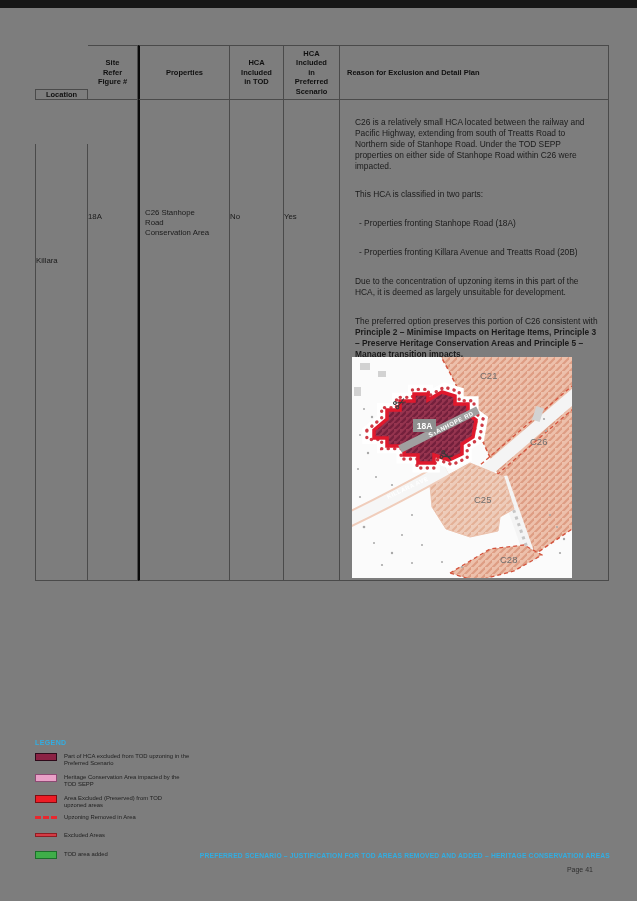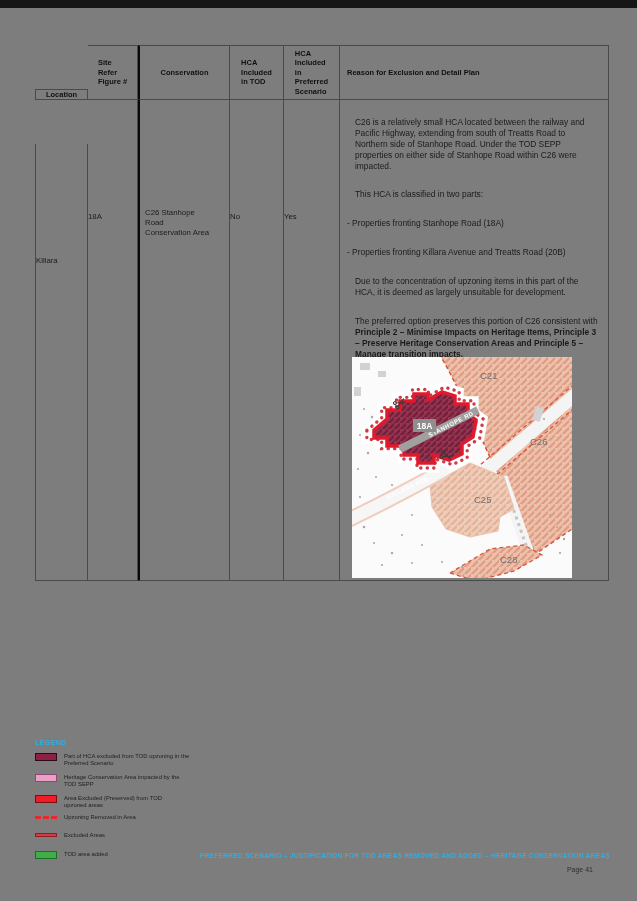--- a/index.html
+++ b/index.html
@@ -6,30 +6,30 @@
   .page{position:relative;width:637px;height:901px;background:#7d7d7d;
         font-family:"Liberation Sans",sans-serif;color:#1b1b1b;overflow:hidden;}
   .topbar{position:absolute;left:0;top:0;width:637px;height:8px;background:#161616;}
 
   
   .tbl{position:absolute;left:35px;top:45px;width:574px;display:grid;
        grid-template-columns:53px 50px 92px 54px 56px 1fr;
        grid-template-rows:55px 481px;}
   .hc,.bc{border-right:0.8px solid #4a4a4a;border-bottom:0.8px solid #4a4a4a;box-sizing:border-box;}
   .hc{border-top:0.8px solid #4a4a4a;display:flex;align-items:center;justify-content:center;
-      text-align:left;font-weight:bold;font-size:7.5px;line-height:1.25;color:#101010;
+      text-align:center;font-weight:bold;font-size:7.5px;line-height:1.25;color:#101010;
       white-space:pre-line;padding:2px;}
   .c1{border-left:0.8px solid #4a4a4a;margin-top:44px;}
   .c3{border-left:2.6px solid #0a0a0a;}
   .hc.reason{justify-content:flex-start;text-align:right;padding-left:7px;}
   .bc{font-size:7.8px;text-align:left;padding-top:112px;white-space:pre-line;line-height:1.3;}
   .bc.desc{text-align:left;padding:108px 4px 0 5px;}
   .bc.reason{font-size:8.4px;text-align:left;line-height:1.3;padding:6px 8px 0 7px;position:relative;}
   .bc.reason p{margin:0 0 7px 8px;}
-  .bc.reason .bullet{margin:0 0 7px 0;}
+  .bc.reason .bullet{margin:0 0 7px 12px;}
 
   
   .map{position:absolute;left:352px;top:357px;width:220px;height:221px;}
 
   
   .legend{position:absolute;left:35px;top:739px;width:230px;}
   .legend-title{font-size:7px;font-weight:bold;color:#31AEE3;letter-spacing:.4px;margin-bottom:7px;}
   .litem{display:flex;align-items:flex-start;}
   .litem .txt{font-size:5.9px;line-height:1.2;color:#1f1f1f;white-space:pre-line;}
   .sw{width:22px;height:8px;border:0.8px solid #2c2c2c;flex:none;margin-right:7px;box-sizing:border-box;}
@@ -52,21 +52,21 @@
 
 <div class="page">
   <div class="topbar"></div>
 
   <div class="tbl">
 
     <div class="hc c1">Location</div>
     <div class="hc">Site
 Refer
 Figure #</div>
-    <div class="hc c3">Conservation</div>
+    <div class="hc c3">Properties</div>
     <div class="hc">HCA
 Included
 in TOD</div>
     <div class="hc">HCA
 Included
 in
 Preferred
 Scenario</div>
     <div class="hc reason">Reason for Exclusion and Detail Plan</div>
 

